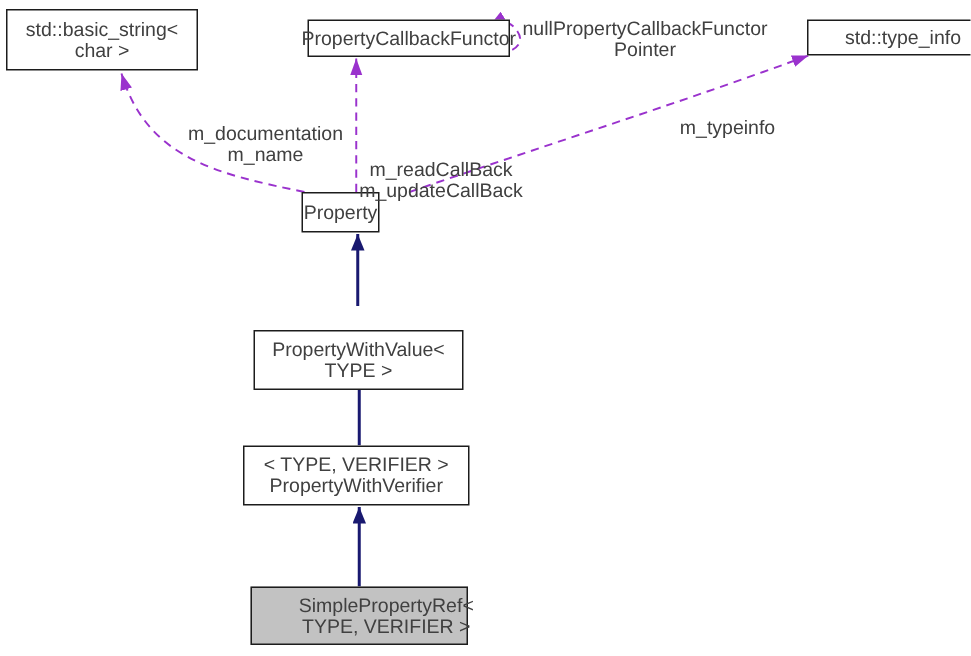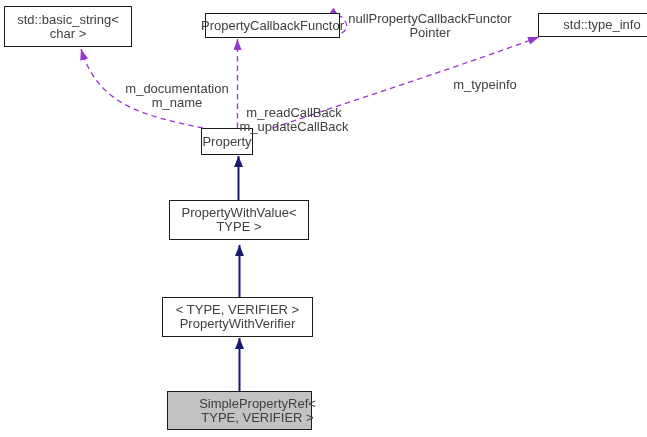--- a/index.html
+++ b/index.html
@@ -90,21 +90,21 @@
   </div>
 
   <div class="node" style="left:538px; top:13px; width:128px; height:24px;">
     <div>std::type_info</div>
   </div>
 
   <div class="node" style="left:201px; top:128px; width:52px; height:27px;">
     <div>Property</div>
   </div>
 
-  <div class="node" style="left:169px; top:200px; width:140px; height:40px;text-align:center;">
+  <div class="node" style="left:169px; top:220px; width:140px; height:40px;text-align:center;">
     <div>PropertyWithValue&lt;</div>
     <div>TYPE &gt;</div>
   </div>
 
   <div class="node" style="left:162px; top:297px; width:151px; height:40px;">
     <div>&lt; TYPE, VERIFIER &gt;</div>
     <div>PropertyWithVerifier</div>
   </div>
 
   <div class="node node--current" style="left:167px; top:391px; width:145px; height:39px;padding-left:36px;">

